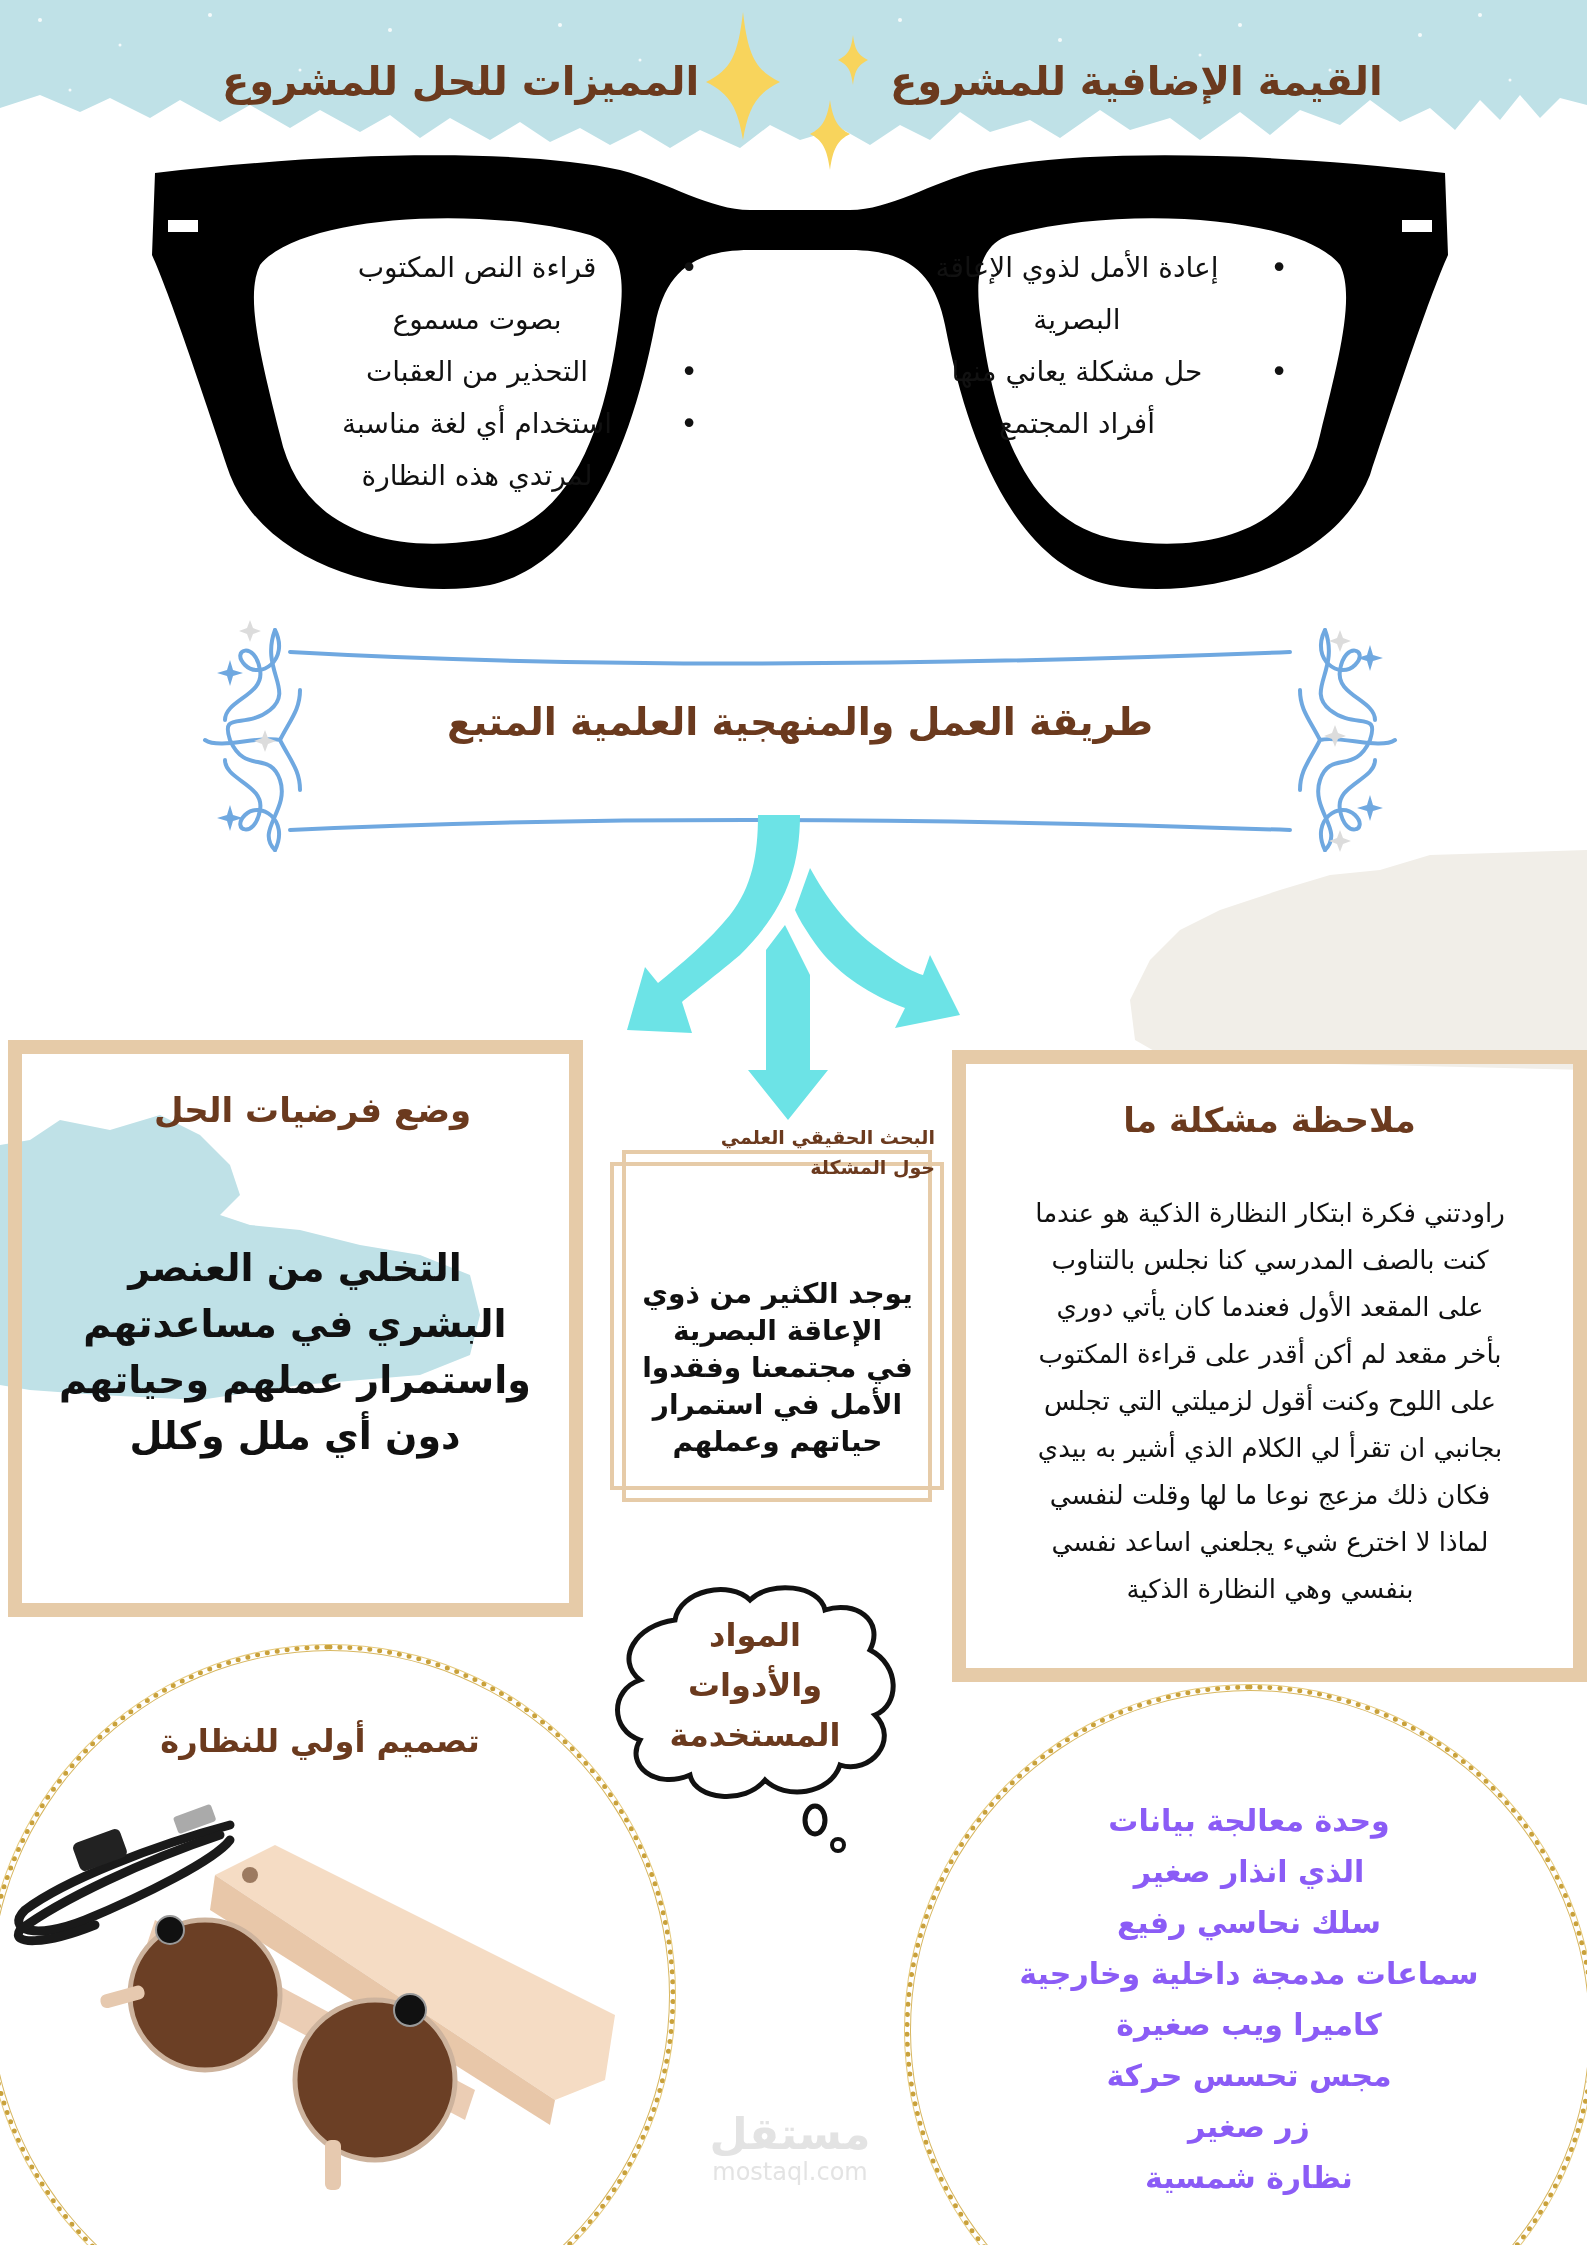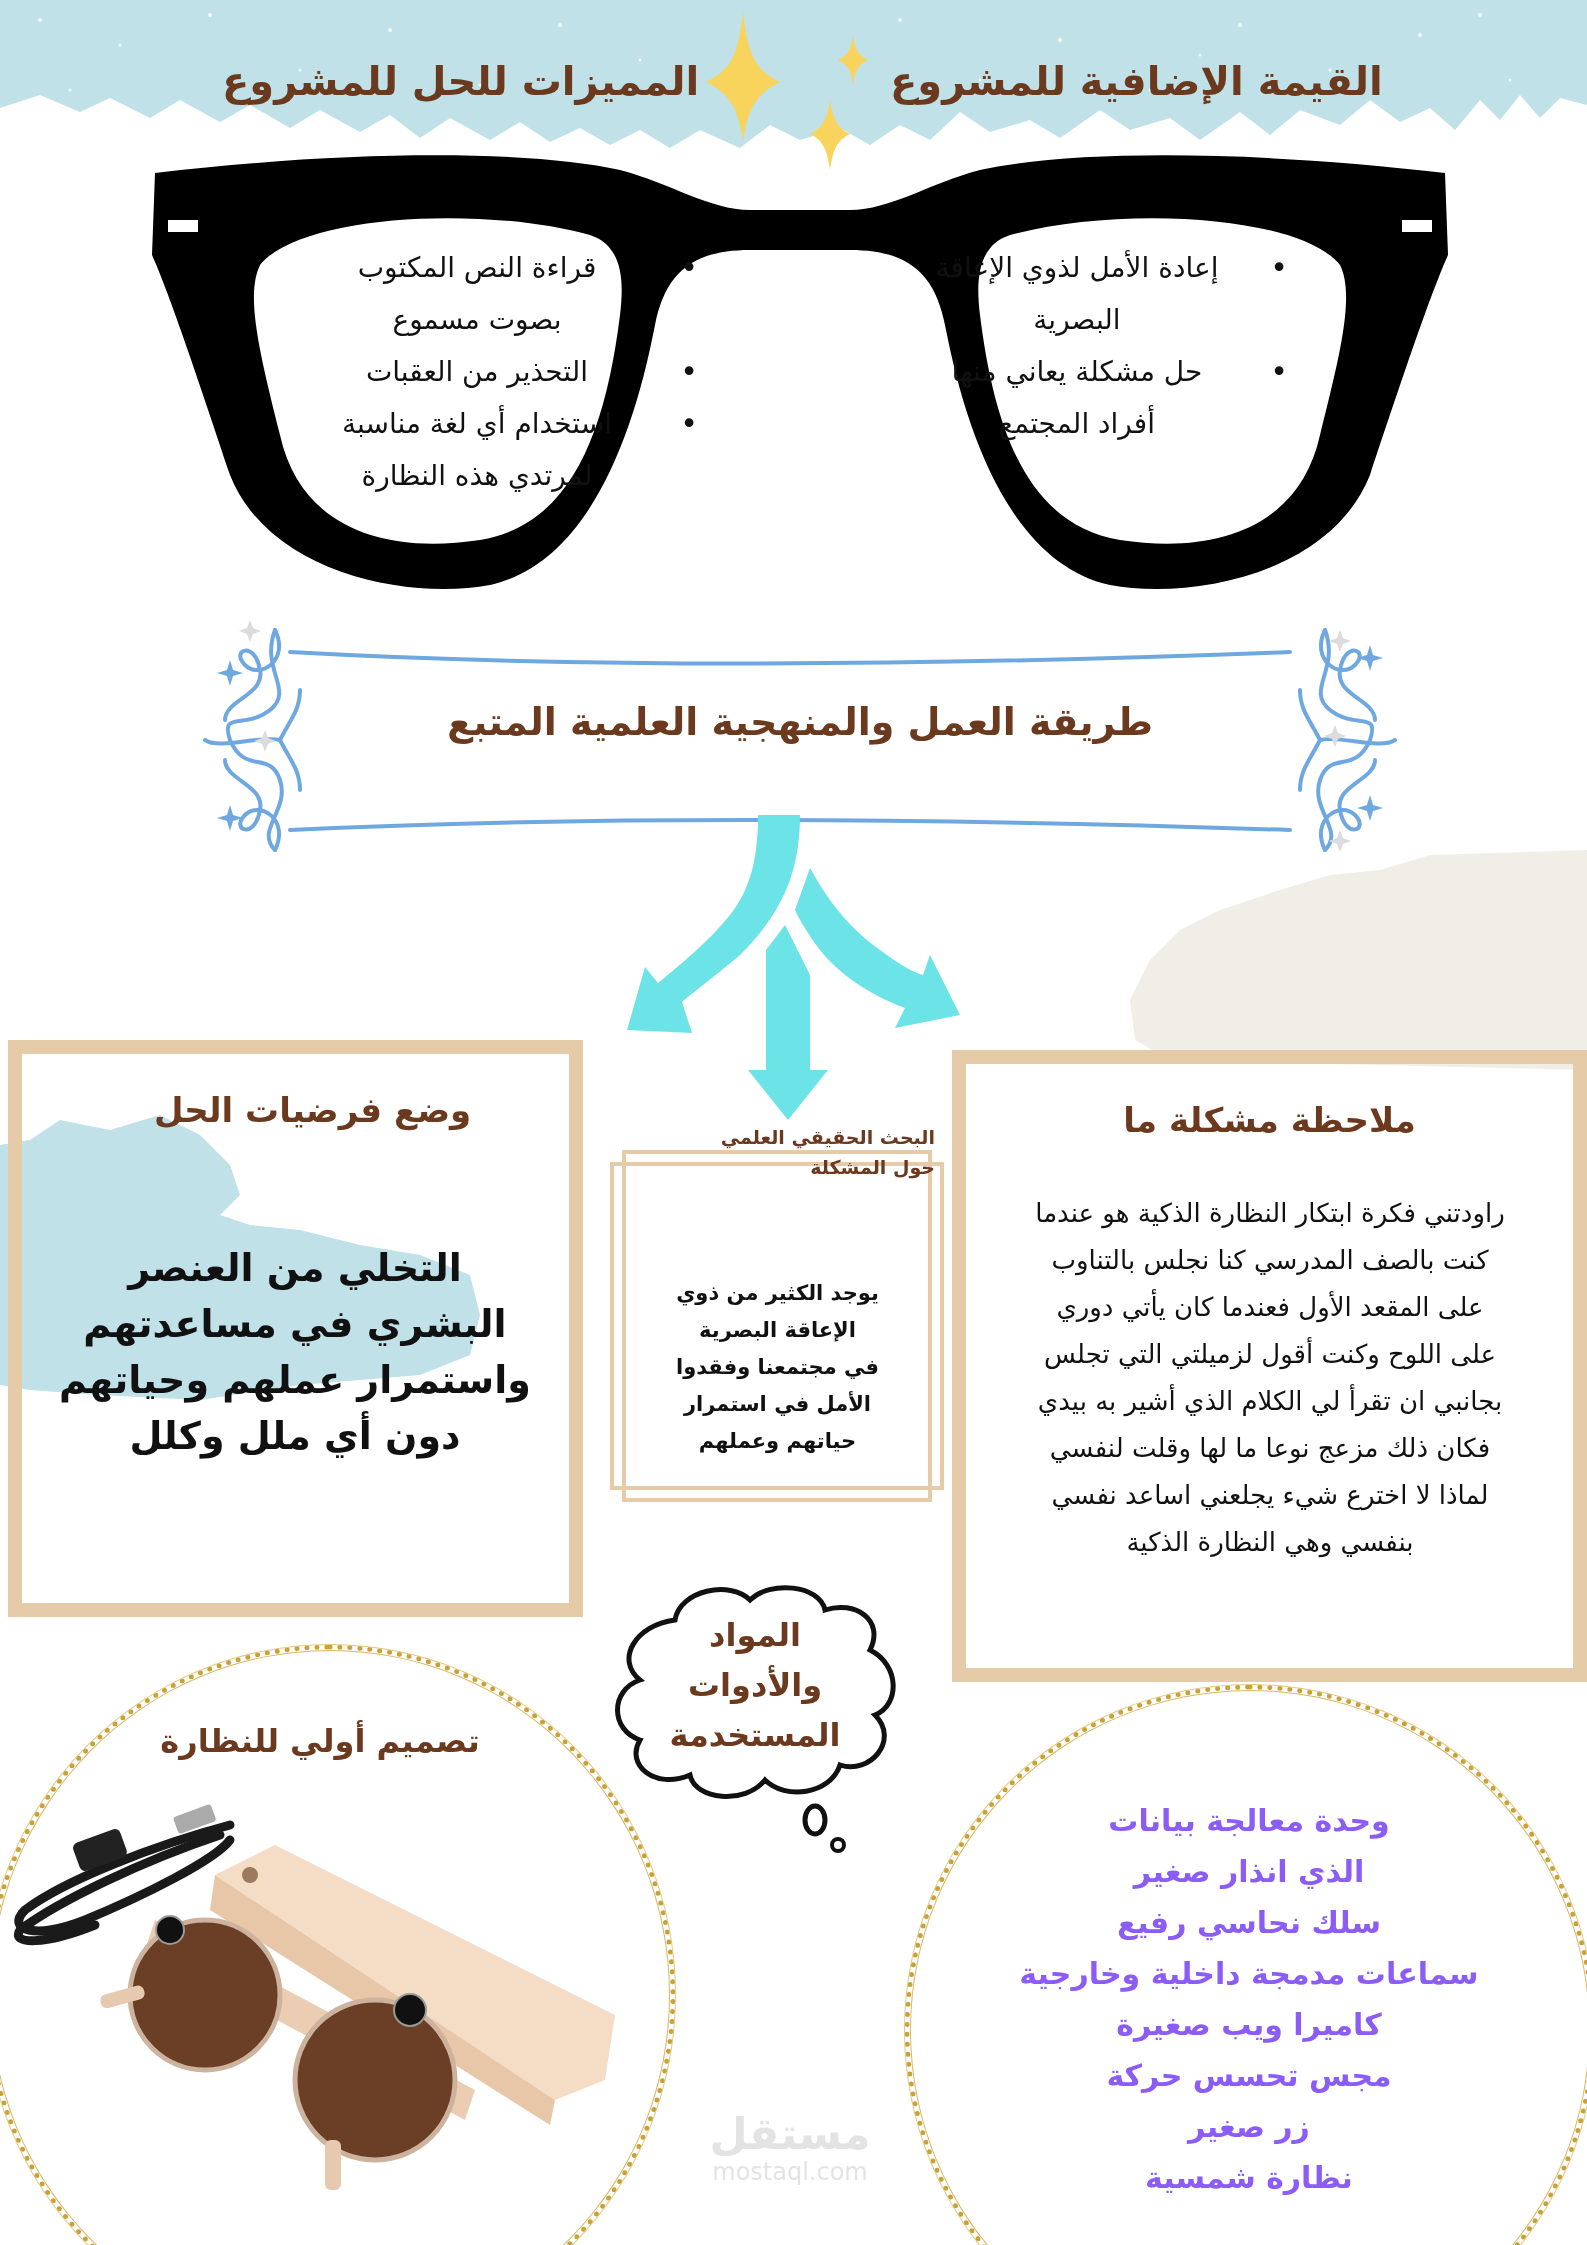--- a/index.html
+++ b/index.html
@@ -37,21 +37,21 @@
   #left-box-body { left: 30px; top: 1240px; width: 530px; text-align: center; font-size: 38px; font-weight: bold; color: #111; line-height: 56px; }
 
   #right-box-title { left: 952px; top: 1100px; width: 635px; text-align: center; font-size: 34px; font-weight: bold; color: #6B3A1E; }
   #right-box-body { left: 975px; top: 1190px; width: 590px; text-align: center; font-size: 26px; color: #111; line-height: 47px; }
 
   
   .thin-frame { position: absolute; border: 4px solid #E6CBA8; }
   #mid-frame-a { left: 622px; top: 1150px; width: 310px; height: 352px; }
   #mid-frame-b { left: 610px; top: 1162px; width: 334px; height: 328px; }
   #mid-title { left: 620px; top: 1122px; width: 315px; text-align: right; font-size: 19px; font-weight: bold; color: #6B3A1E; line-height: 30px; }
-  #mid-body { left: 620px; top: 1275px; width: 315px; text-align: center; font-size: 21px; font-weight: bold; color: #111; line-height: 37px; }
+  #mid-body { left: 620px; top: 1275px; width: 315px; text-align: center; font-size: 28px; font-weight: bold; color: #111; line-height: 37px; }
 
   
   #cloud { left: 600px; top: 1575px; width: 310px; height: 290px; }
   #cloud-text { left: 640px; top: 1610px; width: 230px; text-align: center; font-size: 32px; font-weight: bold; color: #6B3A1E; line-height: 50px; }
 
   
   .gold-circle { position: absolute; border-radius: 50%; border: 5px dotted #C9A13B; box-shadow: inset 0 0 0 1px #d8b760, 0 0 0 1px #e5c97b; background: #fff; }
   #left-circle { left: -15px; top: 1645px; width: 690px; height: 700px; }
   #right-circle { left: 905px; top: 1685px; width: 690px; height: 690px; }
 
@@ -209,20 +209,21 @@
   <div>الأمل في استمرار</div>
   <div>حياتهم وعملهم</div>
 </div>
 
 <div id="right-box" class="tan-box"></div>
 <div id="right-box-title" class="abs">ملاحظة مشكلة ما</div>
 <div id="right-box-body" class="abs">
   <div>راودتني فكرة ابتكار النظارة الذكية هو عندما</div>
   <div>كنت بالصف المدرسي كنا نجلس بالتناوب</div>
   <div>على المقعد الأول فعندما كان يأتي دوري</div>
+  <div>بأخر مقعد لم أكن أقدر على قراءة المكتوب</div>
   <div>على اللوح وكنت أقول لزميلتي التي تجلس</div>
   <div>بجانبي ان تقرأ لي الكلام الذي أشير به بيدي</div>
   <div>فكان ذلك مزعج نوعا ما لها وقلت لنفسي</div>
   <div>لماذا لا اخترع شيء يجلعني اساعد نفسي</div>
   <div>بنفسي وهي النظارة الذكية</div>
 </div>
 
 <div id="left-circle" class="gold-circle"></div>
 <div id="right-circle" class="gold-circle"></div>
 

